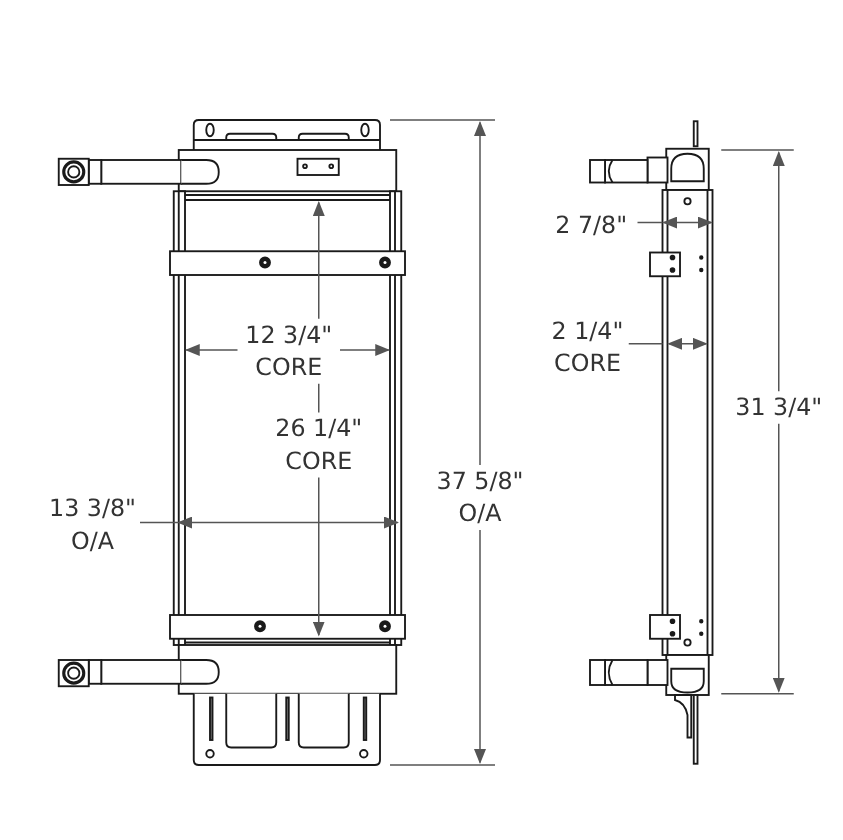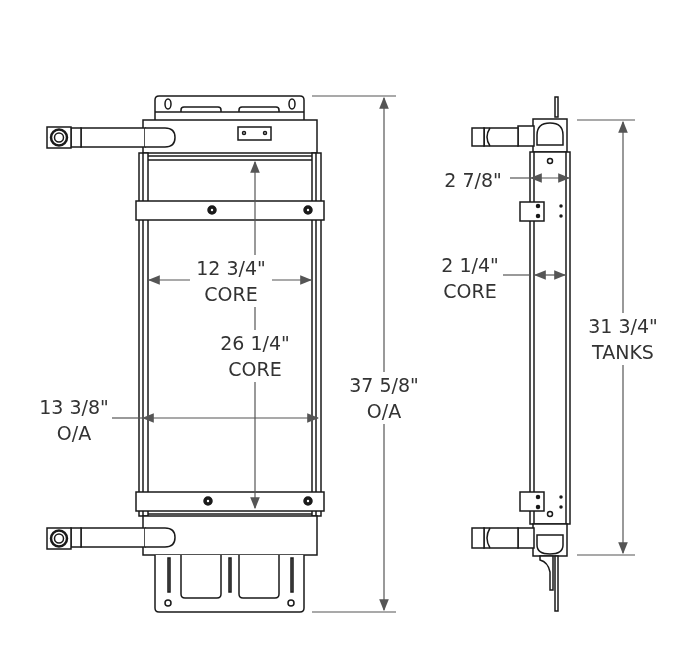--- a/index.html
+++ b/index.html
@@ -167,14 +167,13 @@
 </div>
 <div class="dim-label" style="left:437px; top:167px; width:72px; background:transparent;">
   <span>2 7/8"</span>
 </div>
 <div class="dim-label" style="left:436px; top:252px; width:68px; background:transparent;">
   <span>2 1/4"</span>
   <span>CORE</span>
 </div>
 <div class="dim-label" style="left:582px; top:313px; width:82px;">
   <span>31 3/4"</span>
-  <span>TANKS</span>
 </div>
 
 </body></html>

